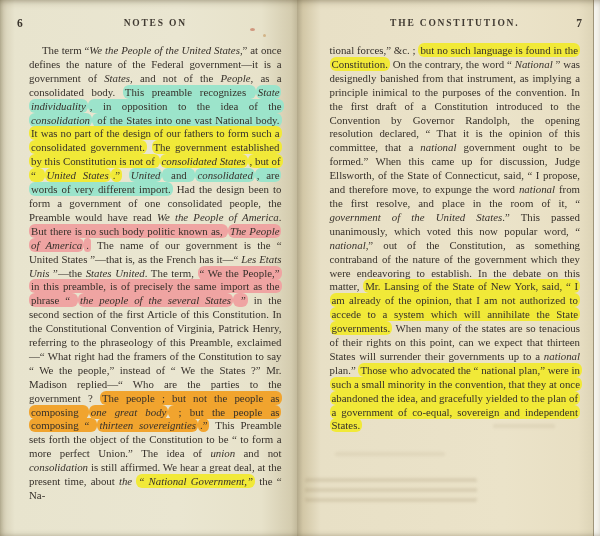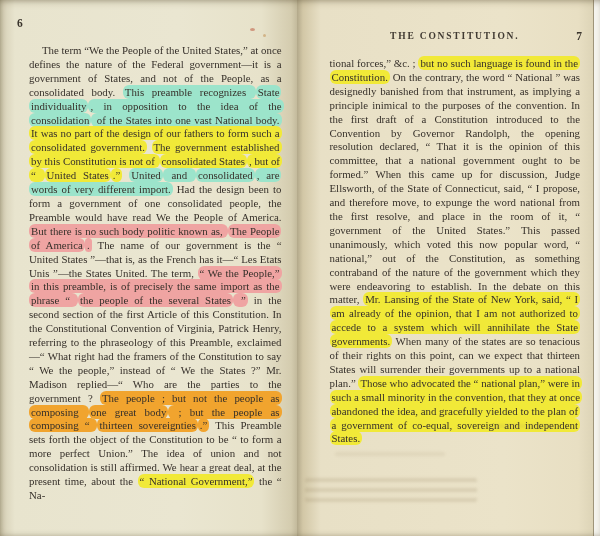--- a/index.html
+++ b/index.html
@@ -14,21 +14,21 @@
   }
   .page{position:relative;height:100%;box-sizing:border-box;}
   .page-left{
     width:297px;
     background:linear-gradient(90deg,#d3ccb2 0%,#e8e4ce 5%,#eae6d1 60%,#e7e2ca 88%,#d4ccaf 98%,#c3ba9c 100%);
     padding:18px 15px 0 29px;
   }
   .page-right{
     width:297px;
     background:linear-gradient(90deg,#b2a88a 0%,#d2c7a6 2%,#e8e0c6 8%,#ebe3c9 70%,#e8dfc3 95%,#ddd4b7 100%);
-    padding:31px 13px 0 33px;
+    padding:18px 13px 0 33px;
   }
   .edge-strip{
     width:6px;background:#f5f4ee;border-left:1px solid #9e9479;
   }
   .vignette{
     position:absolute;inset:0;pointer-events:none;z-index:5;
     box-shadow:inset 0 5px 7px -4px rgba(95,84,56,.5), inset 0 -4px 6px -4px rgba(95,84,56,.35), inset 4px 0 6px -4px rgba(95,84,56,.4);
   }
   .pg-header{position:relative;height:15px;margin-bottom:11px;}
   .running-head{
@@ -37,21 +37,21 @@
   }
   .page-num{position:absolute;top:-1px;font-size:11.5px;font-weight:bold;color:#3b352d;}
   .page-num.left{left:-12px;}
   .page-num.right{right:-2px;}
   .pg-text{position:relative;}
   .book-par{
     margin:0;font-size:10.85px;line-height:13.9px;text-align:justify;
     color:#36302a;
   }
   .book-par.indent{text-indent:13px;}
-  .it{margin-top:12px;}
+  .it{font-style:italic;margin-top:12px;}
   .hl{
     border-radius:6px;padding:1px 2px;
     box-decoration-break:clone;-webkit-box-decoration-break:clone;
   }
   .hl-cyan{background:var(--hl-cyan);}
   .hl-yellow{background:var(--hl-yellow);}
   .hl-pink{background:var(--hl-pink);}
   .hl-orange{background:var(--hl-orange);}
   
   .bleed{
@@ -67,20 +67,21 @@
   .speck2{left:263px;top:34px;width:3px;height:3px;background:#c08a4a;opacity:.5;}
 </style>
 </head>
 <body style="--hl-cyan: #9ce4cb; --hl-yellow: #f1e938; --hl-pink: #efa4a2; --hl-orange: #f1a42e;">
 
 <div class="book">
 
   <div class="page page-left">
     <div class="pg-header">
       <span class="page-num left">6</span>
+      <span class="running-head">NOTES ON</span>
     </div>
     <div class="pg-text">
         <p class="book-par indent"><span>The term “</span><span class="it">We the People of the United States</span><span>,” at once defines the nature of the Federal government—it is a government of </span><span class="it">States</span><span>, and not of the </span><span class="it">People</span><span>, as a consolidated body.  </span><span class="hl hl-cyan">This preamble recognizes </span><span class="it hl hl-cyan">State individuality</span><span class="hl hl-cyan">, in opposition to the idea of the </span><span class="it hl hl-cyan">consolidation</span><span class="hl hl-cyan"> of the States into one vast National body.</span><span>  </span><span class="hl hl-yellow">It was no part of the design of our fathers to form such a consolidated government.</span><span>  </span><span class="hl hl-yellow">The government established by this Constitution is not of </span><span class="it hl hl-yellow">consolidated States</span><span class="hl hl-yellow">, but of “ </span><span class="it hl hl-yellow">United States</span><span class="hl hl-yellow">.”</span><span>  </span><span class="it hl hl-cyan">United</span><span class="hl hl-cyan"> and </span><span class="it hl hl-cyan">consolidated</span><span class="hl hl-cyan">, are words of very different import.</span><span>  Had the design been to form a government of one consolidated people, the Preamble would have read </span><span class="it">We the People of America</span><span>.  </span><span class="hl hl-pink">But there is no such body politic known as, </span><span class="it hl hl-pink">The People of America</span><span class="hl hl-pink">.</span><span>  The name of our government is the “ United States ”—that is, as the French has it—“ </span><span class="it">Les Etats Unis</span><span> ”—the </span><span class="it">States United</span><span>.  The term, </span><span class="hl hl-pink">“ We the People,” in this preamble, is of precisely the same import as the phrase “ </span><span class="it hl hl-pink">the people of the several States</span><span class="hl hl-pink"> ”</span><span> in the second section of the first Article of this Constitution.  In the Constitutional Convention of Virginia, Patrick Henry, referring to the phraseology of this Preamble, exclaimed—“ What right had the framers of the Constitution to say “ We the people,” instead of “ We the States ?”  Mr. Madison replied—“ Who are the parties to the government ?  </span><span class="hl hl-orange">The people ; but not the people as composing </span><span class="it hl hl-orange">one great body</span><span class="hl hl-orange"> ; but the people as composing “ </span><span class="it hl hl-orange">thirteen sovereignties</span><span class="hl hl-orange">.”</span><span>  This Preamble sets forth the object of the Constitution to be “ to form a more perfect Union.”  The idea of </span><span class="it">union</span><span> and not </span><span class="it">consolidation</span><span> is still affirmed.  We hear a great deal, at the present time, about </span><span class="it">the</span><span> </span><span class="it hl hl-yellow">“ National Government,”</span><span> the “ Na-</span></p>
       </div>
     <div class="speck speck1"></div>
     <div class="speck speck2"></div>
   </div>
 
   <div class="page page-right">
     <div class="pg-header">

